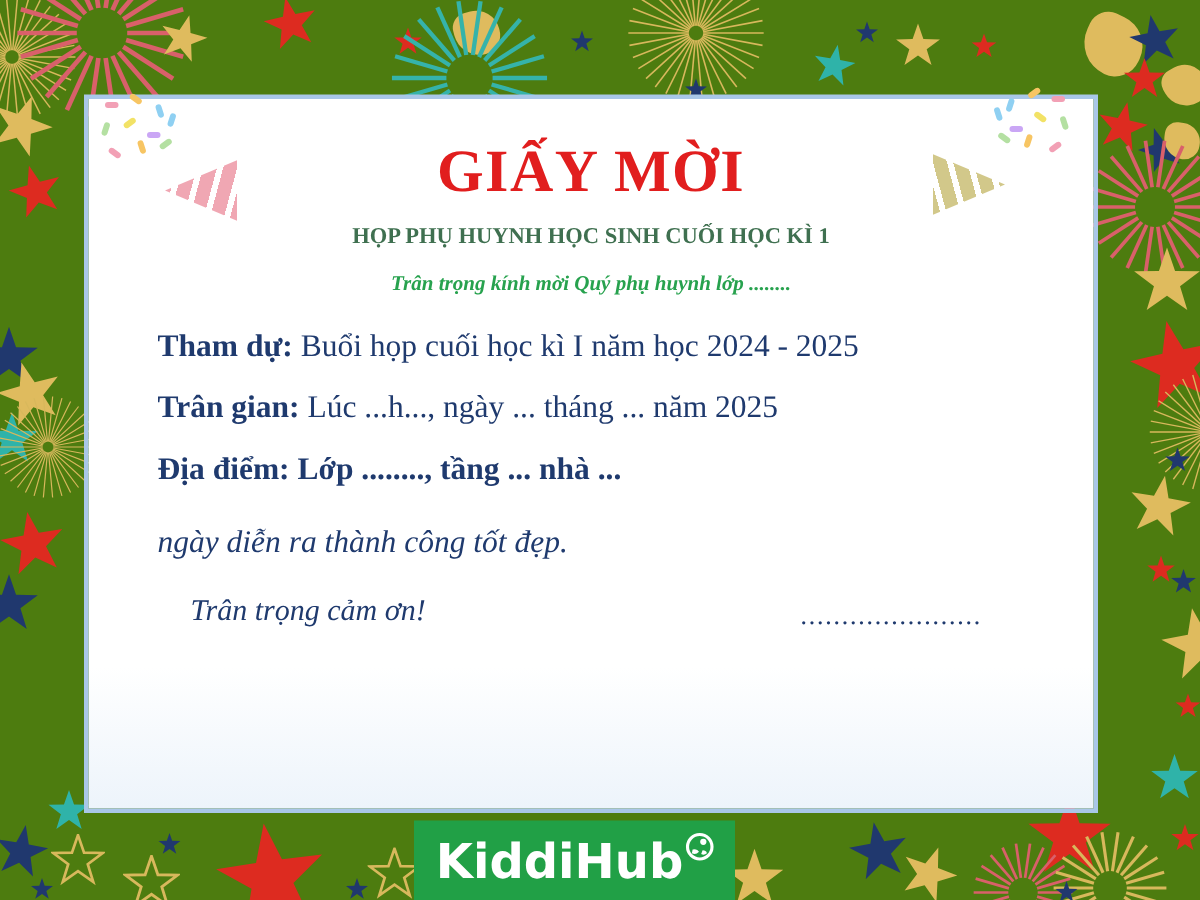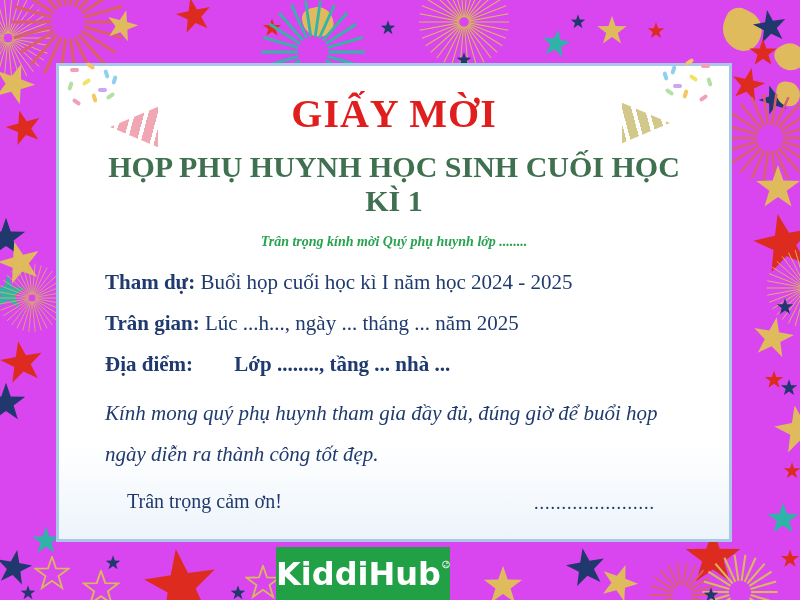--- a/index.html
+++ b/index.html
@@ -1,43 +1,43 @@
 <!DOCTYPE html>
 <html style="--title-red: #e11e1e; --subtitle-green: #3f7050; --invite-green: #27a24e; --body-navy: #1f3a6e; --card-border: #a9c7e8; --logo-green: #21a046;"><head>
 <meta charset="utf-8">
 <style>
   html,body{margin:0;padding:0;background:#ffffff;}
-  .stage{position:relative;width:800px;height:600px;background:#d946ef;overflow:hidden;
+  .stage{position:relative;width:800px;height:600px;background:#4d7c0f;overflow:hidden;
          font-family:"Liberation Serif","DejaVu Serif",serif;}
   .layer{position:absolute;inset:0;}
   #decor-back{z-index:0;}
   #decor-front{z-index:3;pointer-events:none;}
   .deco{position:absolute;transform:translate(-50%,-50%);}
   .deco svg{display:block;}
 
   .card{position:absolute;left:56px;top:63px;width:676px;height:479px;box-sizing:border-box;
         background:linear-gradient(180deg,#ffffff 0%,#ffffff 80%,#edf4fb 100%);
         border:3px solid var(--card-border,#a9c7e8);z-index:1;padding:26px 46px 0;text-align:center;}
   .title{color:var(--title-red,#e11e1e);font-size:40px;font-weight:700;margin:0;line-height:1.12;letter-spacing:1px;}
-  .sub1{color:var(--subtitle-green,#3f7050);font-size:30px;font-weight:700;margin:13px 0 0;line-height:1.15;}
+  .sub1{color:var(--subtitle-green,#3f7050);font-size:15px;font-weight:700;margin:13px 0 0;line-height:1.15;}
   .sub2{color:var(--subtitle-green,#3f7050);font-size:22px;font-weight:700;margin:15px 0 0;line-height:1.15;}
   .invite{color:var(--invite-green,#27a24e);font-style:italic;font-weight:700;font-size:14px;margin:15px 0 0;}
   .fields{text-align:left;margin-top:20px;color:var(--body-navy,#1f3a6e);}
   .field{font-size:21px;margin:0 0 17px;line-height:1.15;}
   .field b{font-weight:700;}
-  .field.bold-val span{font-weight:700;margin-left:36px;}
+  .field.bold-val span{font-weight:700;}
   .note{text-align:left;font-style:italic;font-size:21px;color:var(--body-navy,#1f3a6e);margin:6px 0 0;}
   .note span{display:block;line-height:1.95;}
-  .sig-row{display:flex;justify-content:space-between;align-items:center;margin-top:14px;
-           color:var(--body-navy,#1f3a6e);font-size:20px;}
+  .sig-row{display:flex;justify-content:space-between;align-items:flex-start;margin-top:14px;
+           color:var(--body-navy,#1f3a6e);font-size:20px;font-style:italic;}
   .thanks{margin-left:22px;}
   .sig{text-align:center;margin-right:28px;}
   .sig-dots{letter-spacing:1px;margin-top:4px;font-size:18px;}
 
-  .logo{position:absolute;left:276px;top:547px;width:174px;height:53px;background:var(--logo-green,#21a046);
+  .logo{position:absolute;left:276px;top:547px;width:214px;height:53px;background:var(--logo-green,#21a046);
         z-index:4;display:flex;align-items:center;justify-content:center;color:#ffffff;
         font-family:"DejaVu Sans","Liberation Sans",sans-serif;font-weight:700;font-size:32px;letter-spacing:0;}
   .logo .globe{margin:-18px 0 0 1px;}
 
   .cone{position:absolute;right:4%;top:44%;width:48%;height:42%;
         clip-path:polygon(0% 50%,100% 2%,100% 98%);}
   .confetti{position:absolute;width:9px;height:4px;border-radius:2px;display:block;}
 </style>
 </head>
 <body>
@@ -557,21 +557,20 @@
     <h2 class="sub1">HỌP PHỤ HUYNH HỌC SINH CUỐI HỌC KÌ 1</h2>
     <p class="invite">Trân trọng kính mời Quý phụ huynh lớp ........</p>
 
     <div class="fields">
       <p class="field"><b>Tham dự:</b> <span>Buổi họp cuối học kì I năm học 2024 - 2025</span></p>
       <p class="field"><b>Trân gian:</b> <span>Lúc ...h..., ngày ... tháng ... năm 2025</span></p>
       <p class="field bold-val"><b>Địa điểm:</b> <span>Lớp ........, tầng ... nhà ...</span></p>
     </div>
 
     <p class="note">
-      <span>Kính mong quý phụ huynh tham gia đầy đủ, đúng giờ để buổi họp</span>
       <span>ngày diễn ra thành công tốt đẹp.</span>
     </p>
 
     <div class="sig-row">
       <div class="thanks">Trân trọng cảm ơn!</div>
       <div class="sig">
         <div class="sig-dots">......................</div>
       </div>
     </div>
   </div>

